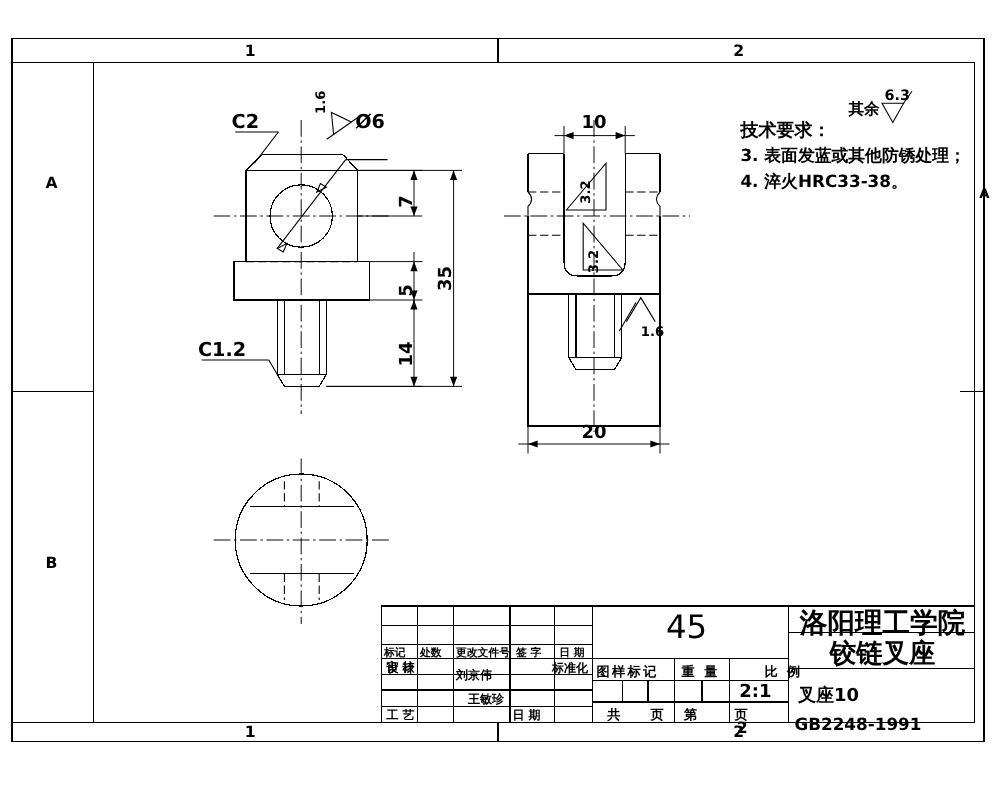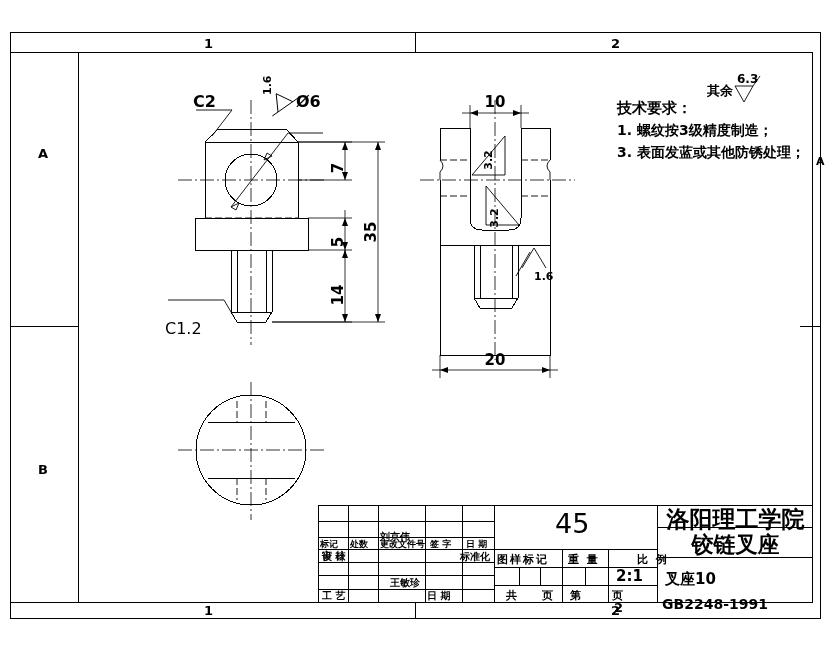--- a/index.html
+++ b/index.html
@@ -246,41 +246,41 @@
 
 <div style="position:absolute;left:204px;top:36px;font-size:13px;font-weight:bold;">1</div>
 <div style="position:absolute;left:611px;top:36px;font-size:13px;font-weight:bold;">2</div>
 <div style="position:absolute;left:204px;top:603px;font-size:13px;font-weight:bold;">1</div>
 <div style="position:absolute;left:611px;top:603px;font-size:13px;font-weight:bold;">2</div>
 <div style="position:absolute;left:38px;top:146px;font-size:13px;font-weight:bold;">A</div>
 <div style="position:absolute;left:38px;top:462px;font-size:13px;font-weight:bold;">B</div>
 <div style="position:absolute;left:816px;top:155px;font-size:11px;font-weight:bold;">A</div>
 
 <div style="position:absolute;left:193px;top:92px;font-size:16px;font-weight:bold;">C2</div>
-<div style="position:absolute;left:165px;top:282px;font-size:16px;font-weight:normal;margin-top:37px;">C1.2</div>
+<div style="position:absolute;left:165px;top:282px;font-size:16px;font-weight:bold;">C1.2</div>
 
 <div style="position:absolute;left:296px;top:92px;font-size:16px;font-weight:bold;">Ø6</div>
 
 <div style="position:absolute;left:707px;top:82px;font-size:13px;font-weight:bold;">其余</div>
 <div style="position:absolute;left:737px;top:72px;font-size:12px;font-weight:bold;">6.3</div>
 
 <div style="position:absolute;left:617px;top:97px;width:210px;line-height:22px;">
   <div style="font-size:15px;font-weight:bold;">技术要求：</div>
-  <div style="font-size:14px;font-weight:bold;">1. 螺纹按3级精度制造；</div>
   <div style="font-size:14px;font-weight:bold;">3. 表面发蓝或其他防锈处理；</div>
+  <div style="font-size:14px;font-weight:bold;">4. 淬火HRC33-38。</div>
 </div>
 
 <div style="position:absolute;left:320px;top:538px;font-size:9px;font-weight:bold;">标记</div>
 <div style="position:absolute;left:350px;top:538px;font-size:9px;font-weight:bold;">处数</div>
 <div style="position:absolute;left:380px;top:538px;font-size:9px;font-weight:bold;">更改文件号</div>
 <div style="position:absolute;left:430px;top:538px;font-size:9px;font-weight:bold;">签 字</div>
 <div style="position:absolute;left:466px;top:538px;font-size:9px;font-weight:bold;">日 期</div>
 
 <div style="position:absolute;left:322px;top:550px;font-size:10px;font-weight:bold;">设 计</div>
-<div style="position:absolute;left:380px;top:530px;font-size:10px;font-weight:bold;">刘京伟</div>
+<div style="position:absolute;left:380px;top:556px;font-size:10px;font-weight:bold;">刘京伟</div>
 <div style="position:absolute;left:427px;top:550px;font-size:10px;font-weight:bold;padding-left:33px;">标准化</div>
 
 <div style="position:absolute;left:322px;top:549px;font-size:10px;font-weight:bold;">审 核</div>
 <div style="position:absolute;left:380px;top:576px;font-size:10px;font-weight:bold;padding-left:10px;">王敏珍</div>
 
 <div style="position:absolute;left:322px;top:589px;font-size:10px;font-weight:bold;">工 艺</div>
 <div style="position:absolute;left:427px;top:589px;font-size:10px;font-weight:bold;">日 期</div>
 
 <div style="position:absolute;left:555px;top:508px;font-size:27px;">45</div>
 

